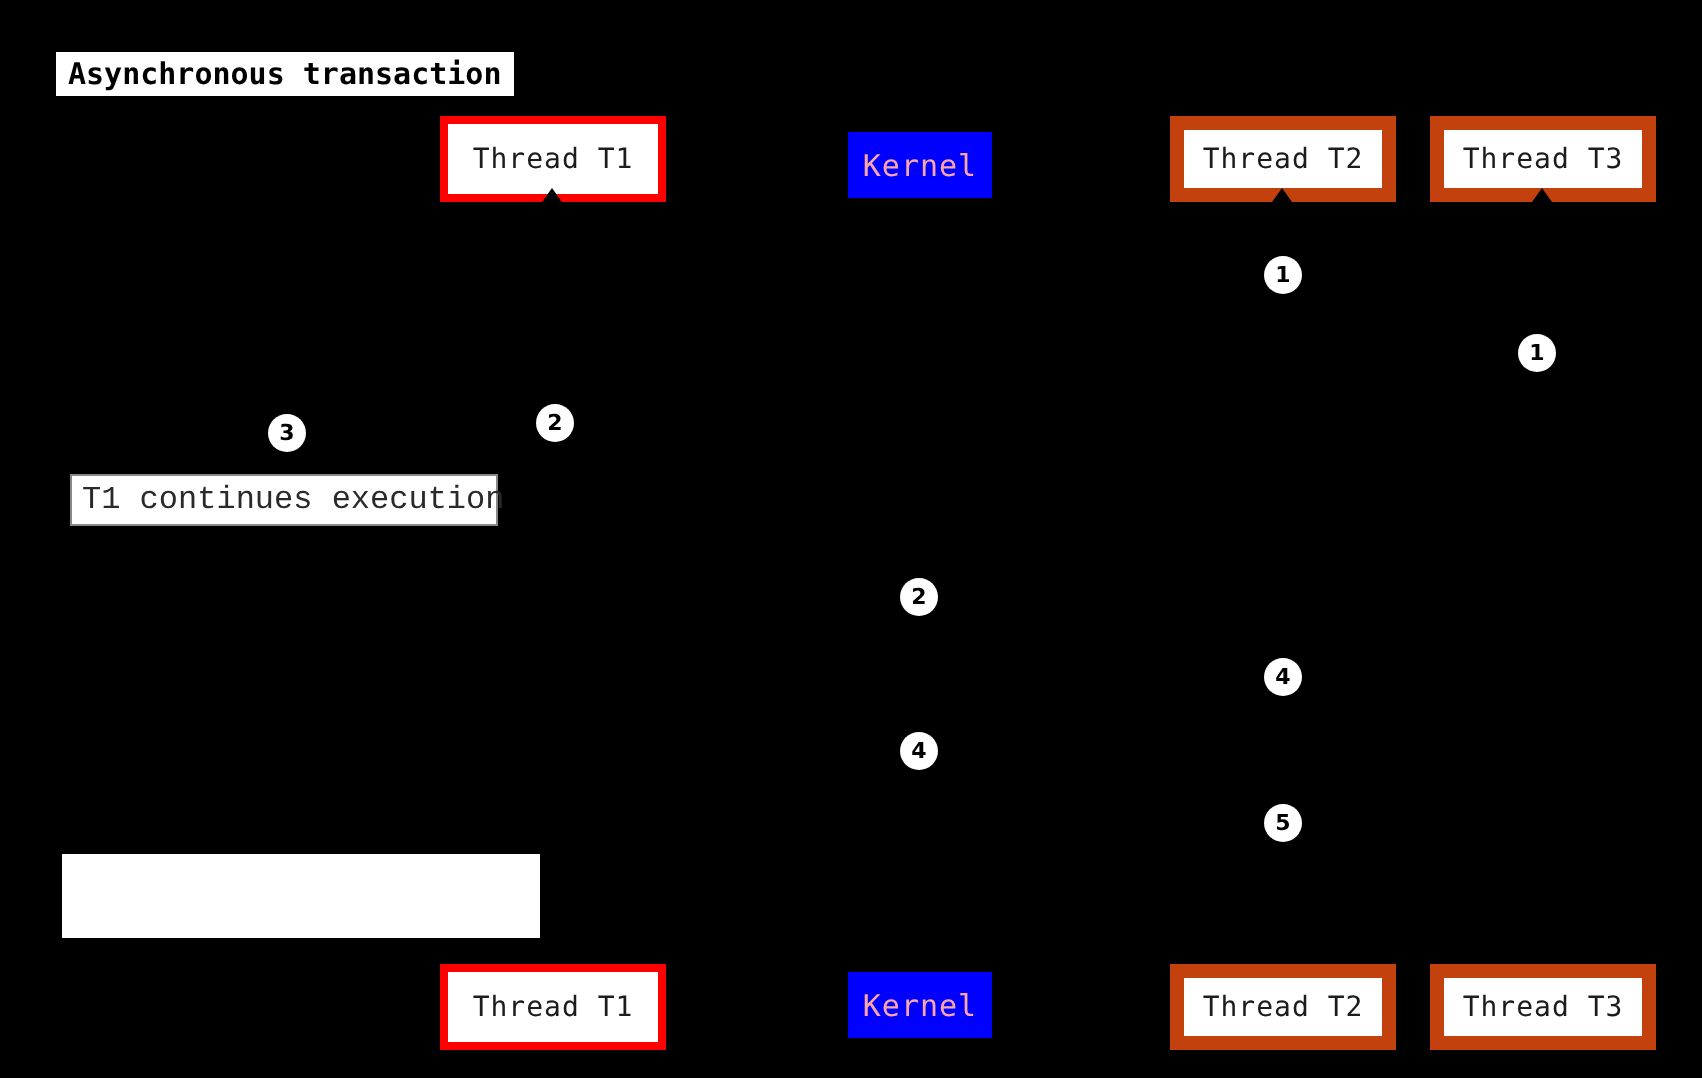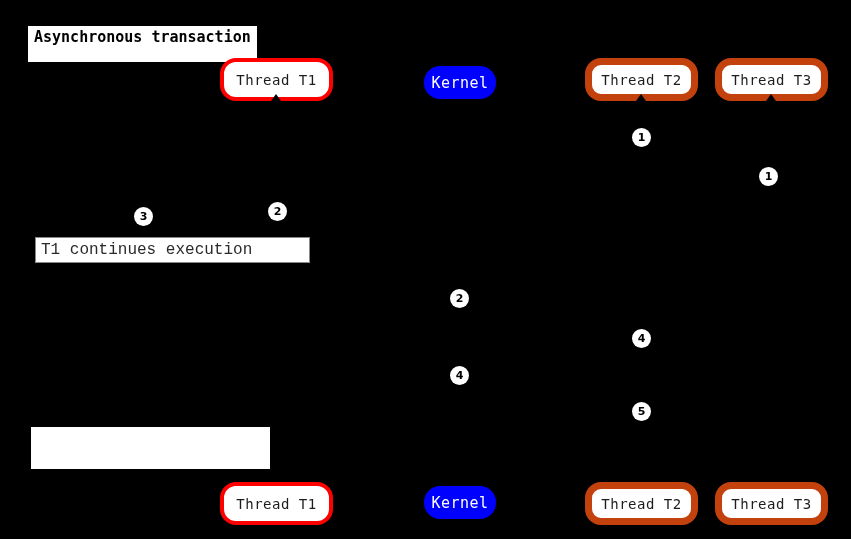--- a/index.html
+++ b/index.html
@@ -23,25 +23,24 @@
     white-space: nowrap;
   }
 
   .pbox {
     background: #ffffff;
     color: #1c1c1c;
     display: flex; align-items: center; justify-content: center;
     font-size: 14px;
     letter-spacing: 0.5px;
     white-space: nowrap;
-    border-radius: 16px;
   }
   .pbox.red-border  { border: 4px solid #ff0000; }
   .pbox.blue-border { border: 7px solid #c2410c; }
-  .pbox.blue-fill   { background: #0000ff; color: #ffffff; font-size: 15px; }
+  .pbox.blue-fill   { background: #0000ff; color: #fca5a5; font-size: 15px; }
 
   .note {
     background: #ffffff;
     border: 1px solid #888888;
     color: #2a2a2a;
     font-family: "Liberation Mono", monospace;
     font-size: 16px;
     display: flex; align-items: center;
     padding: 0 5px;
     white-space: nowrap;
@@ -68,41 +67,41 @@
     border-left: 5px solid transparent;
     border-right: 5px solid transparent;
     border-top: 7px solid #000000;
   }
 </style>
 </head>
 <body>
 
 <div id="stage">
 
-  <div class="abs title-box" style="left:28px; top:26px; height:36px;">Asynchronous transaction</div>
+  <div class="abs title-box" style="left:28px; top:26px; height:22px;">Asynchronous transaction</div>
 
   <div class="abs pbox red-border" style="left:220px; top:58px; width:113px; height:43px;">Thread T1</div>
   <div class="abs pbox blue-fill" style="left:424px; top:66px; width:72px; height:33px;">Kernel</div>
   <div class="abs pbox blue-border" style="left:585px; top:58px; width:113px; height:43px;">Thread T2</div>
   <div class="abs pbox blue-border" style="left:715px; top:58px; width:113px; height:43px;">Thread T3</div>
 
   <div class="abs notch-up" style="left:271px; top:94px;"></div>
   <div class="abs notch-up" style="left:636px; top:94px;"></div>
   <div class="abs notch-up" style="left:766px; top:94px;"></div>
 
   <div class="abs marker" style="left:632px; top:128px;">1</div>
   <div class="abs marker" style="left:759px; top:167px;">1</div>
   <div class="abs marker" style="left:268px; top:202px;">2</div>
   <div class="abs marker" style="left:134px; top:207px;">3</div>
   <div class="abs marker" style="left:450px; top:289px;">2</div>
   <div class="abs marker" style="left:632px; top:329px;">4</div>
   <div class="abs marker" style="left:450px; top:366px;">4</div>
   <div class="abs marker" style="left:632px; top:402px;">5</div>
 
-  <div class="abs note" style="left:35px; top:237px; width:275px; height:26px;">T1 continues execution</div>
+  <div class="abs note" style="left:35px; top:237px; width:214px; height:26px;">T1 continues execution</div>
   <div class="abs note empty" style="left:31px; top:427px; width:239px; height:42px;"></div>
 
   <div class="abs notch-down" style="left:271px; top:478px;"></div>
   <div class="abs notch-down" style="left:636px; top:478px;"></div>
   <div class="abs notch-down" style="left:766px; top:478px;"></div>
 
   <div class="abs pbox red-border" style="left:220px; top:482px; width:113px; height:43px;">Thread T1</div>
   <div class="abs pbox blue-fill" style="left:424px; top:486px; width:72px; height:33px;">Kernel</div>
   <div class="abs pbox blue-border" style="left:585px; top:482px; width:113px; height:43px;">Thread T2</div>
   <div class="abs pbox blue-border" style="left:715px; top:482px; width:113px; height:43px;">Thread T3</div>

